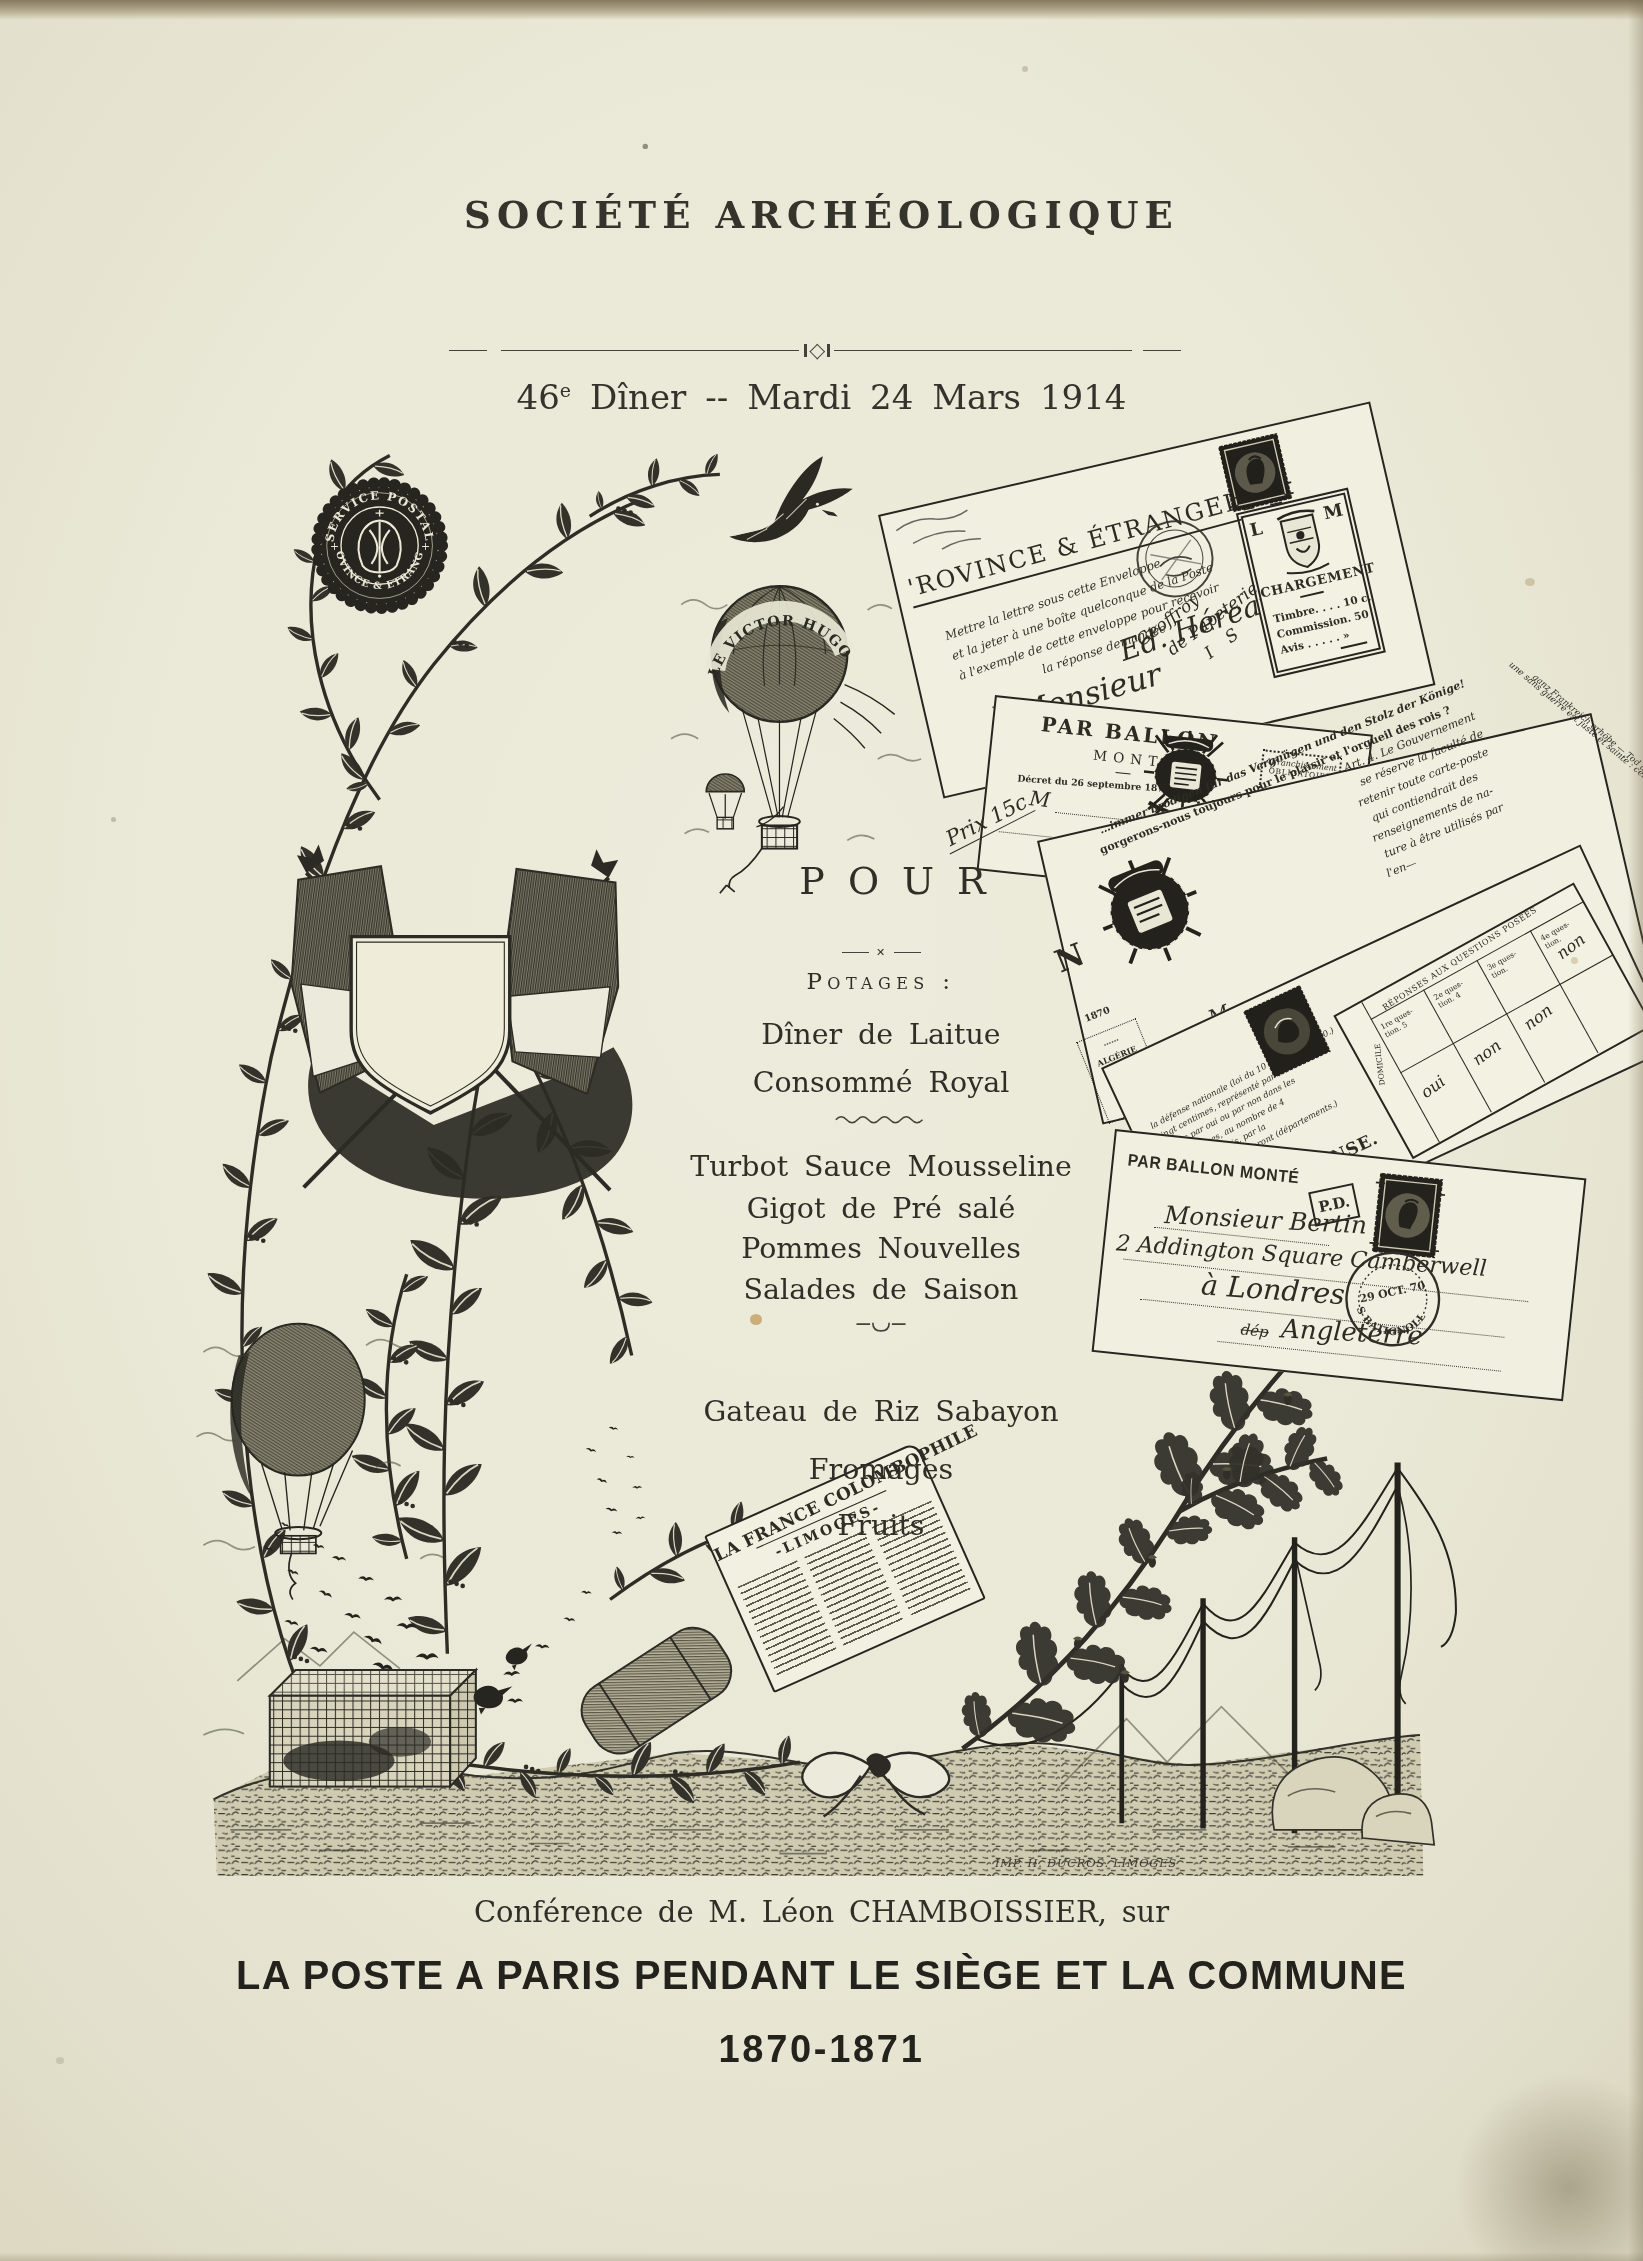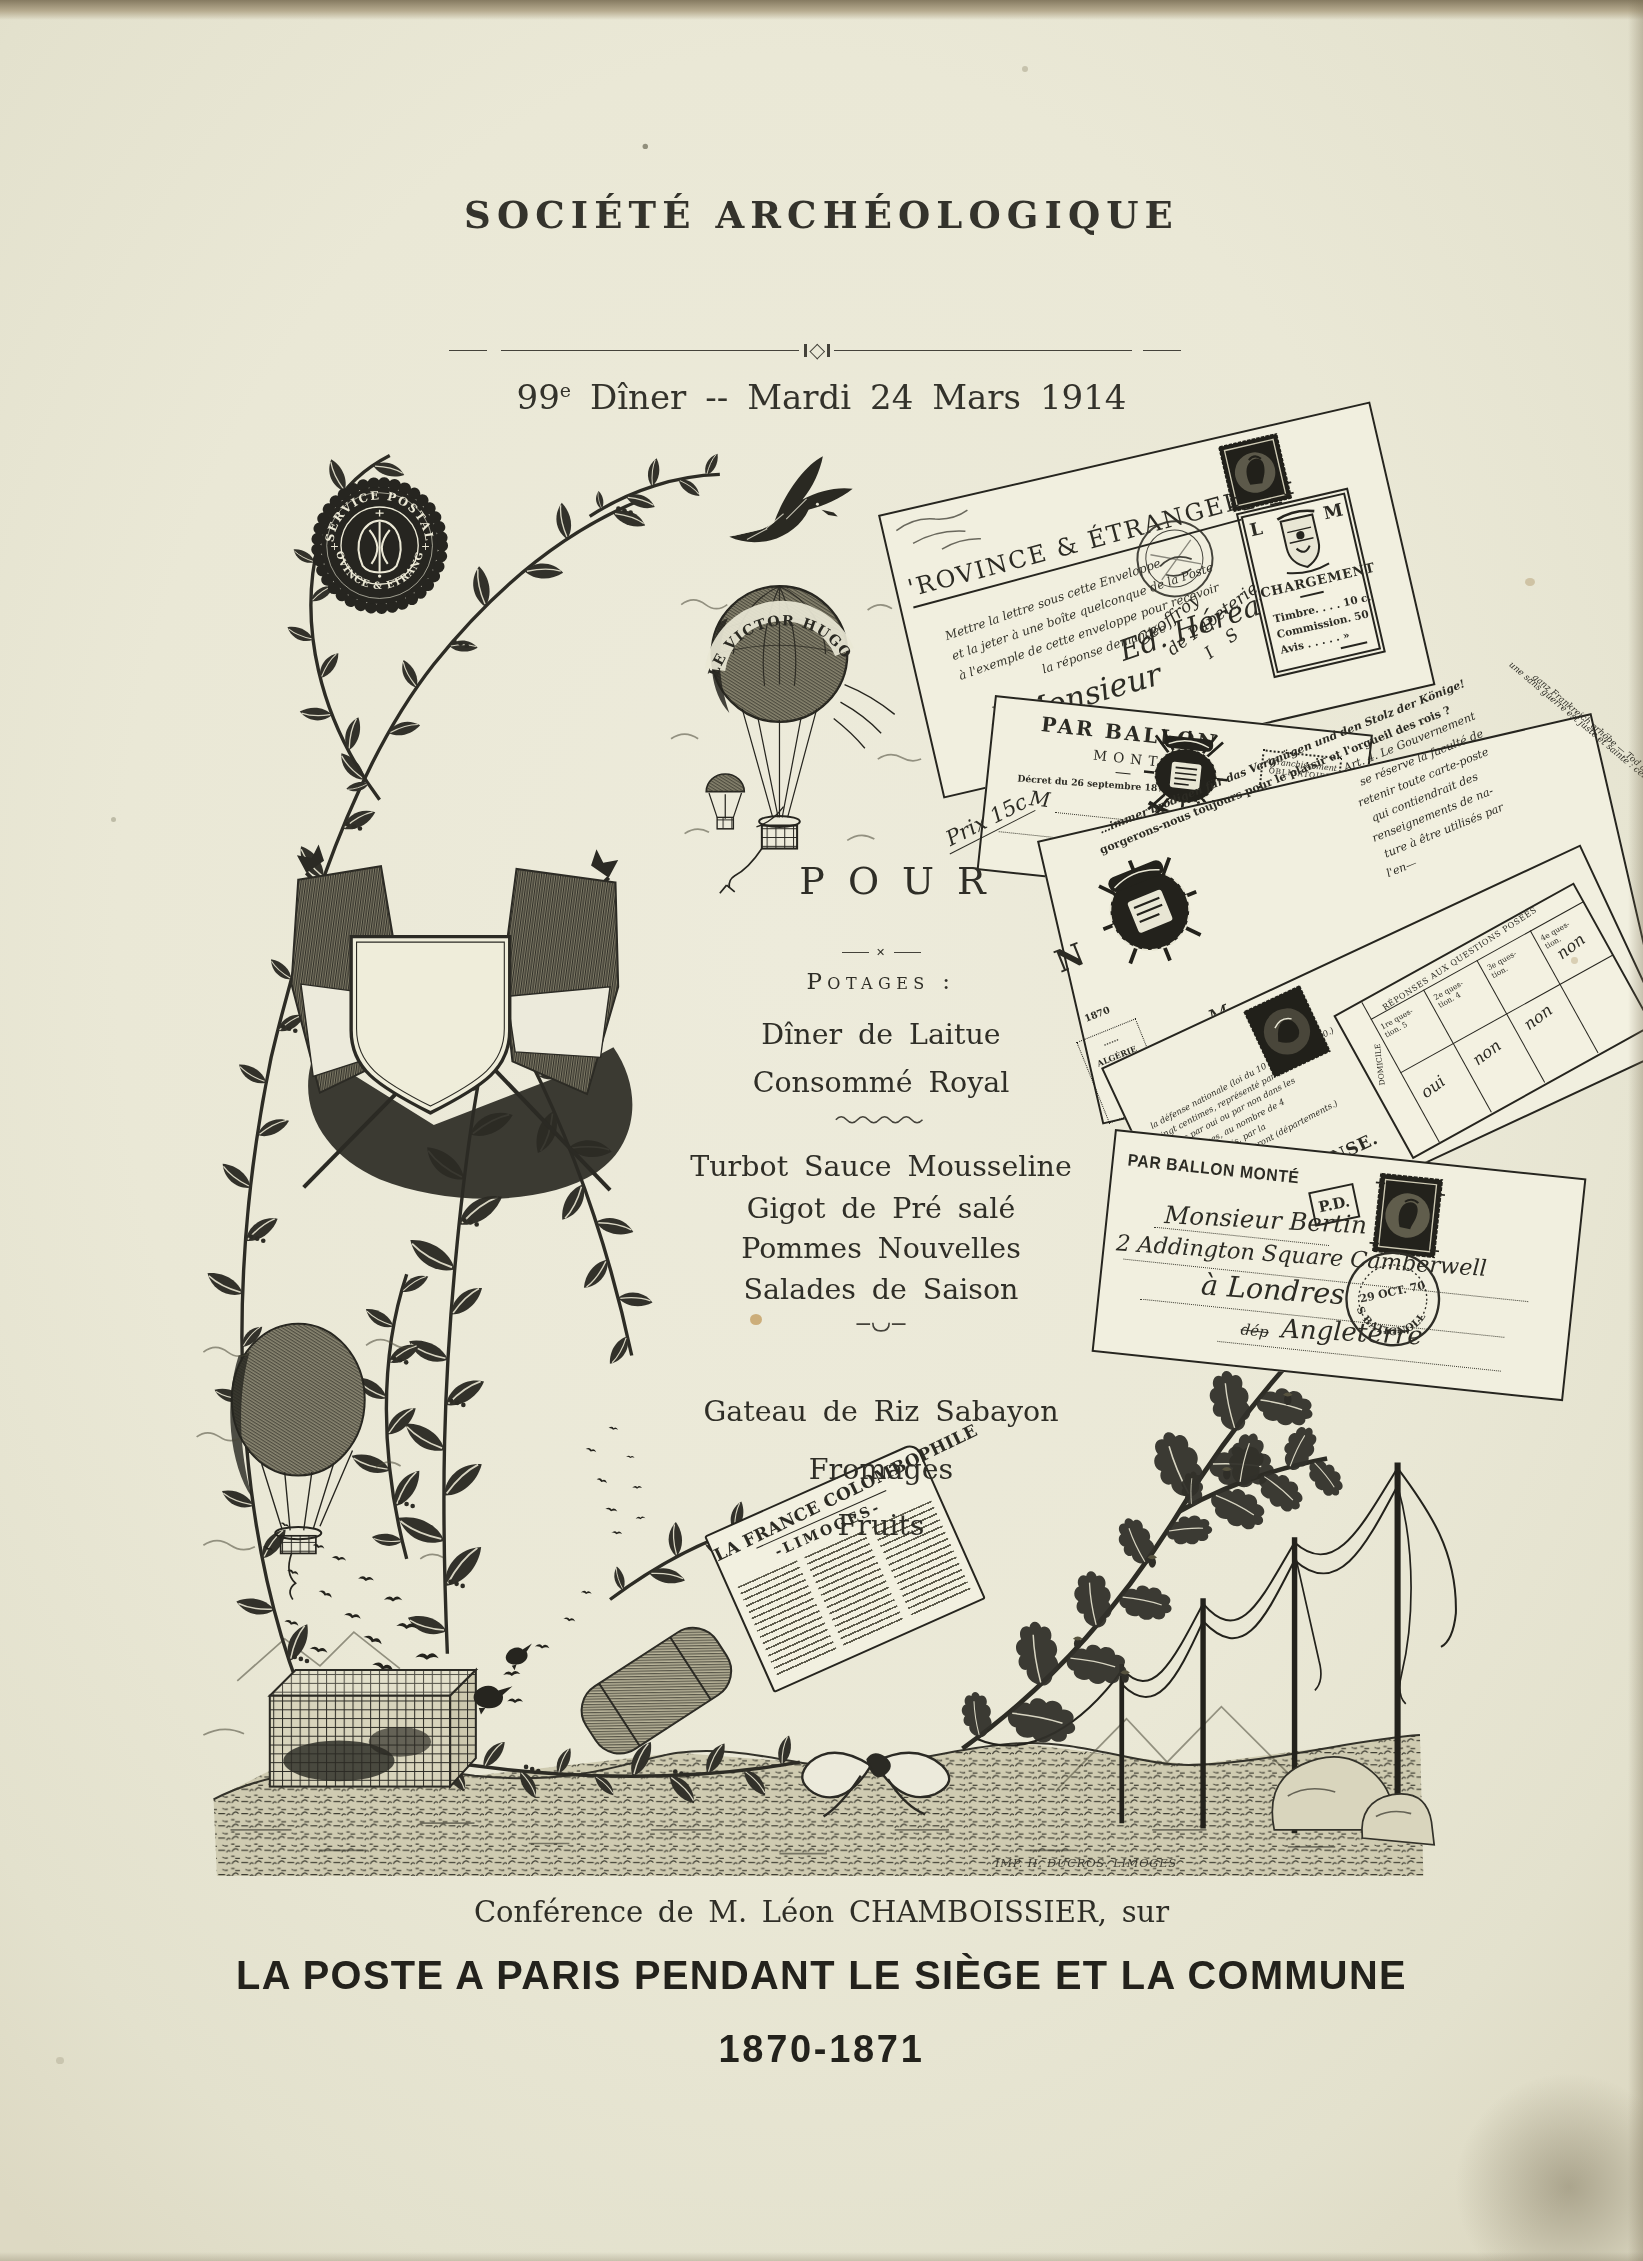--- a/index.html
+++ b/index.html
@@ -684,21 +684,21 @@
     <div class="abs" style="left:52px;top:2.7px;width:298px;border-top:1.7px solid #44423a"></div>
     <div class="abs" style="left:355px;top:-2.7px;width:2.7px;height:12.2px;background:#44423a"></div>
     <div class="abs" style="left:363px;top:-1.4px;width:9.5px;height:9.5px;border-top:1.7px solid #44423a;border-left:1.7px solid #44423a;transform:rotate(45deg)"></div>
     <div class="abs" style="left:363px;top:-1.4px;width:9.5px;height:9.5px;border-bottom:1.7px solid #44423a;border-right:1.7px solid #44423a;transform:rotate(45deg)"></div>
     <div class="abs" style="left:378px;top:-2.7px;width:2.7px;height:12.2px;background:#44423a"></div>
     <div class="abs" style="left:385px;top:2.7px;width:298px;border-top:1.7px solid #44423a"></div>
     <div class="abs" style="left:694px;top:2.7px;width:38px;border-top:1.7px solid #44423a"></div>
   </div>
 
   <div class="abs ctr nowrap" style="top:377px;font-size:34px;color:#33322b;word-spacing:8.1px;">
-    <span>99</span><sup style="font-size:19px">e</sup><span> Dîner  --  Mardi 24 Mars 1914</span>
+    <span>46</span><sup style="font-size:19px">e</sup><span> Dîner  --  Mardi 24 Mars 1914</span>
   </div>
 
 
   <div class="abs" style="left:664px;top:0;width:434px;text-align:center;color:#2f2e27;z-index:10;">
     <div class="abs ctr nowrap" style="top:859px;font-size:38px;letter-spacing:23px;padding-left:23px;">POUR</div>
     <div class="abs" style="left:178px;top:948px;width:79px;height:9.5px;">
       <div class="abs" style="left:0;top:4.1px;width:27px;border-top:1.4px solid #44423a"></div>
       <div class="abs" style="left:34px;top:0px;font-size:11px;line-height:9.5px;">✕</div>
       <div class="abs" style="left:52px;top:4.1px;width:27px;border-top:1.4px solid #44423a"></div>
     </div>

